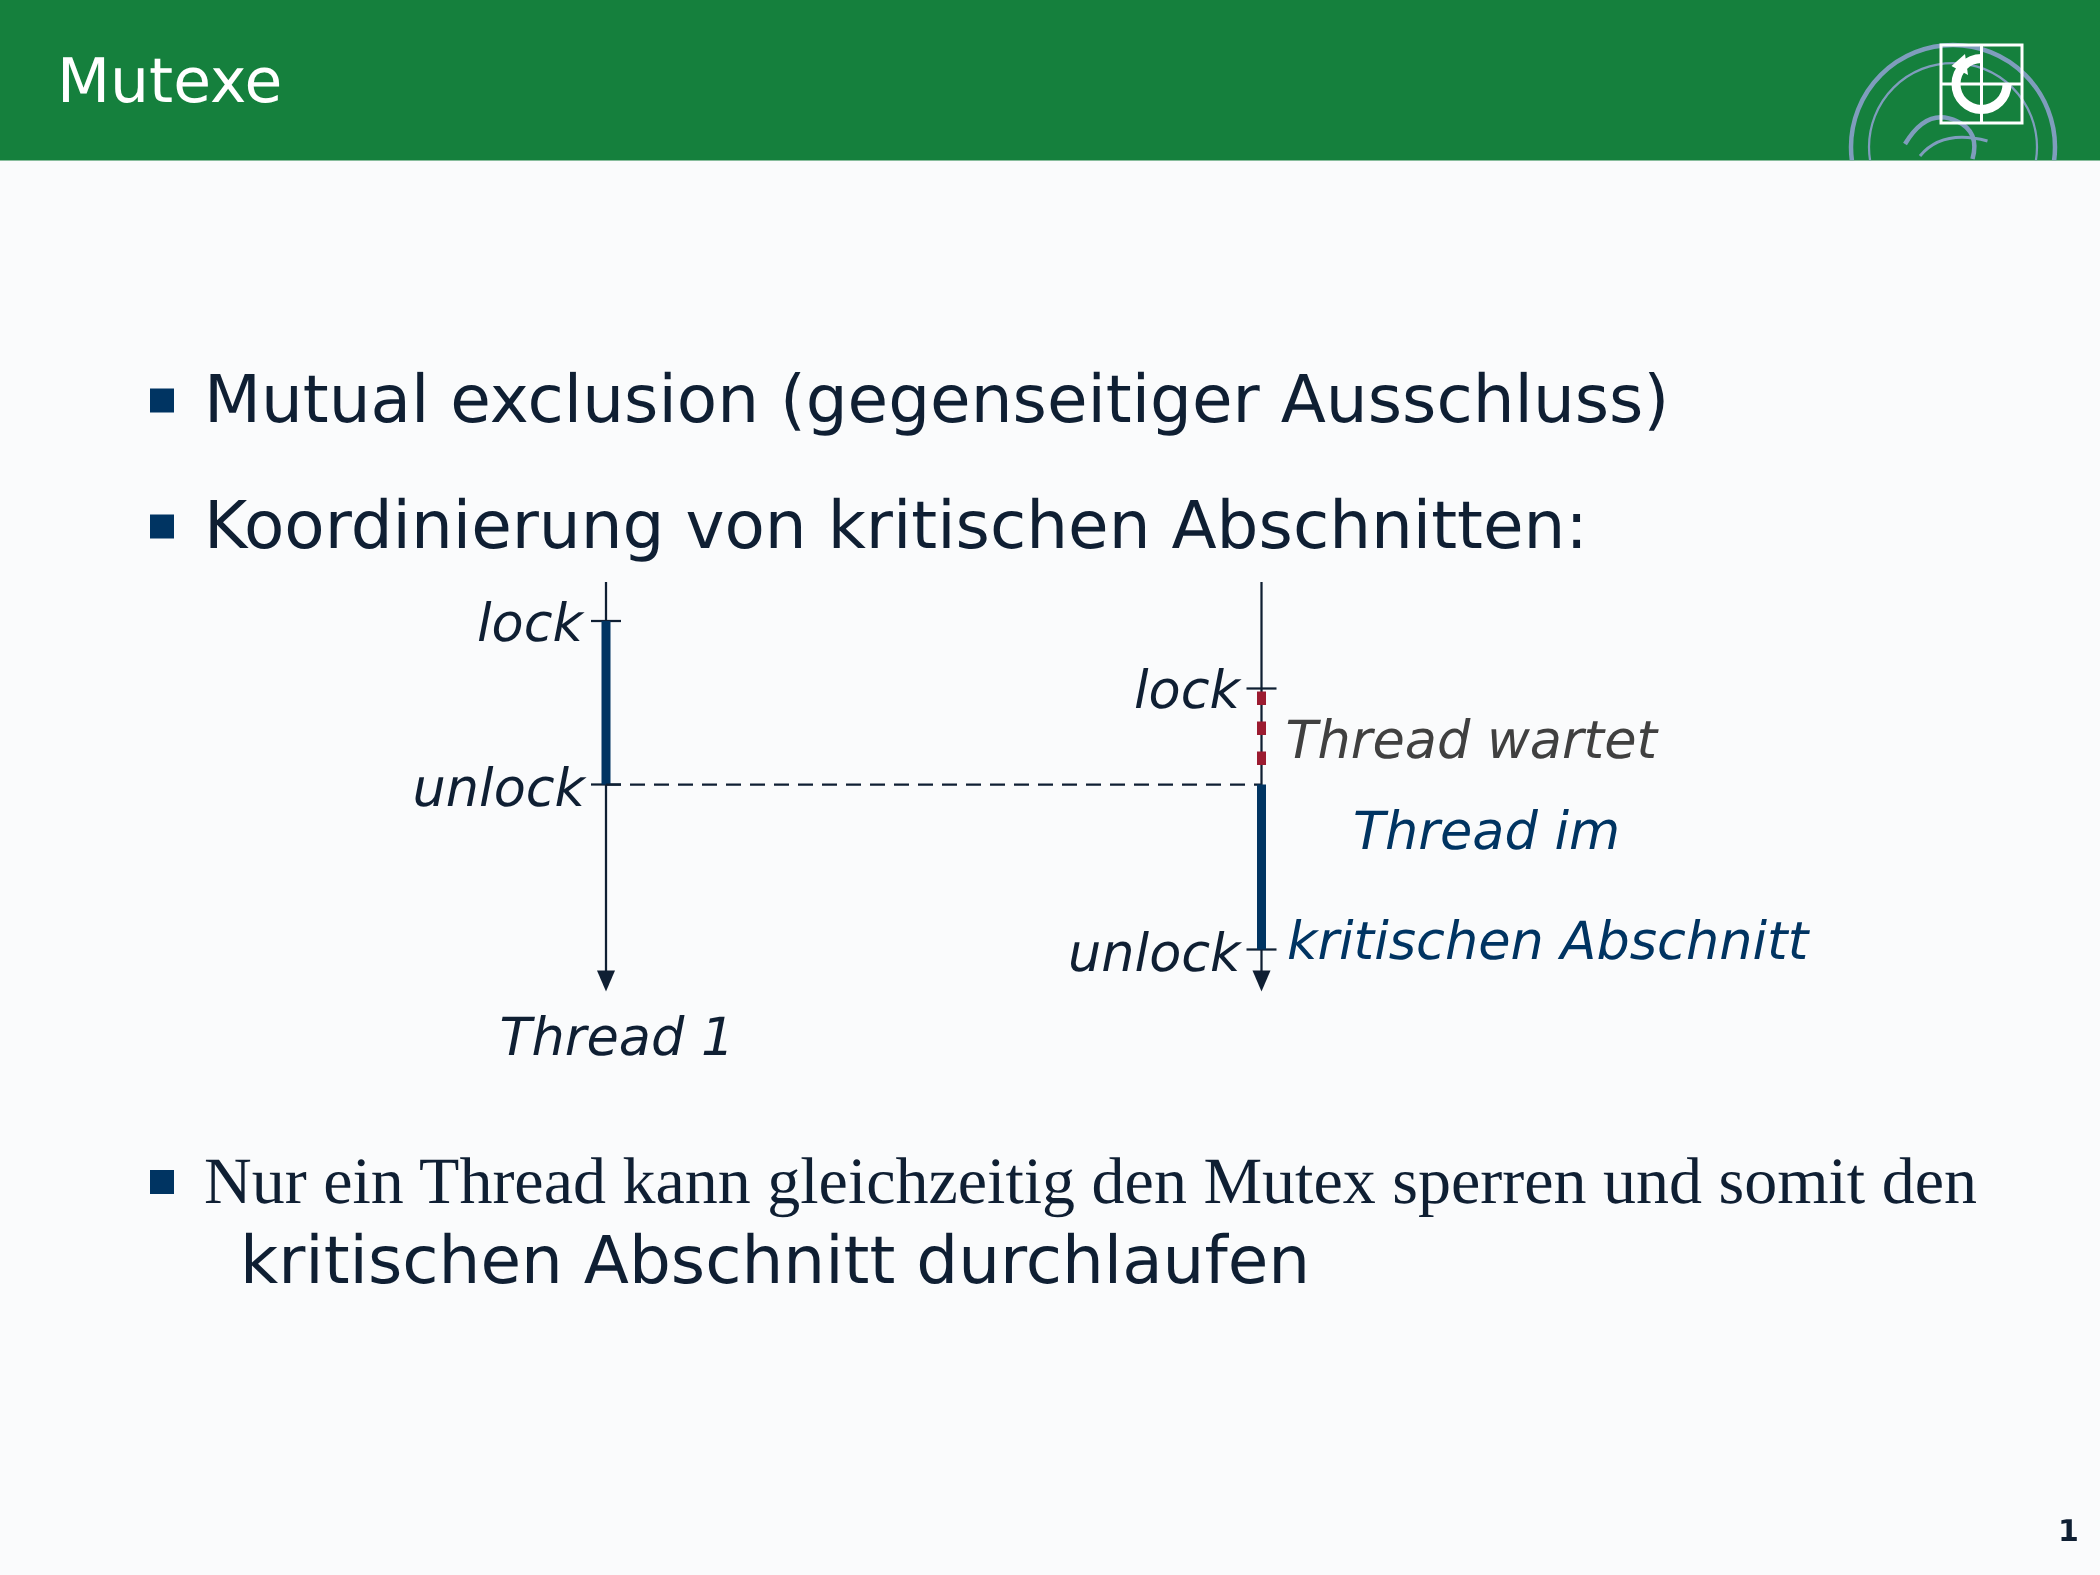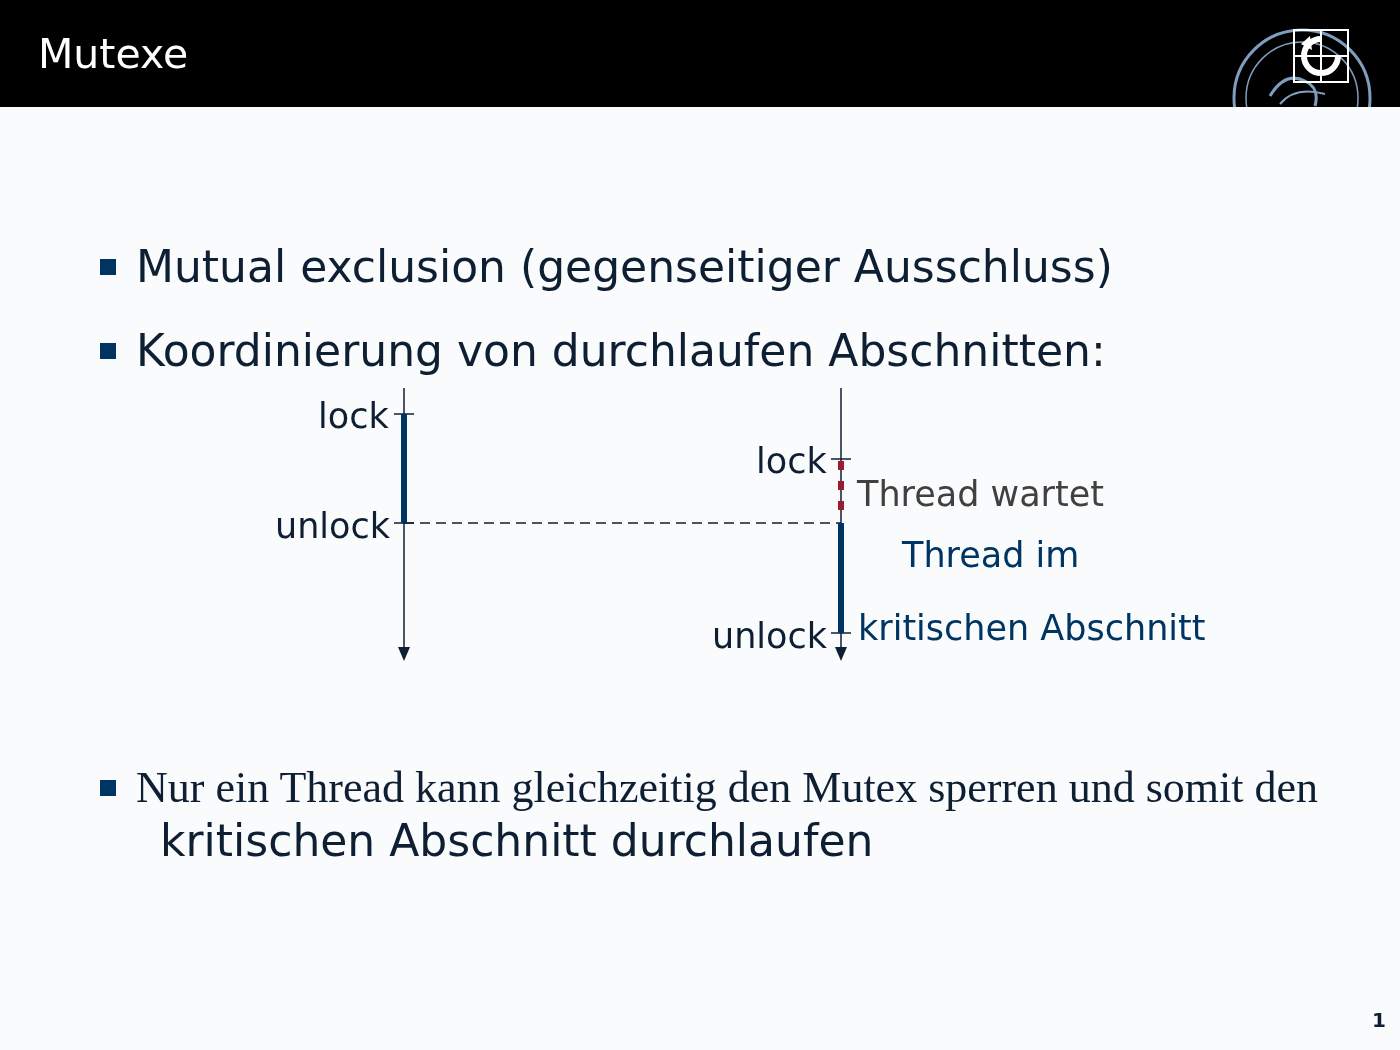--- a/index.html
+++ b/index.html
@@ -4,41 +4,41 @@
 <style>
   html, body { margin:0; padding:0; }
   body {
     width:1400px; height:1050px; position:relative; overflow:hidden;
     background:#fafbfc;
     font-family:"DejaVu Sans", sans-serif;
     color:#0f1f33;
   }
   .header {
     position:absolute; left:0; top:0; width:1400px; height:107px;
-    background:#000000;
+    background:#15803d;
   }
   .header-title {
     position:absolute; left:38px; top:28px;
     color:#ffffff; font-size:41px; line-height:52px;
   }
   .logo {
     position:absolute; left:1230px; top:26px; width:145px; height:81px; overflow:hidden;
   }
   .bullets { position:absolute; left:0; top:0; }
   .bullet {
     position:absolute; left:100px; width:1250px;
   }
   .bullet-square {
     position:absolute; left:0; width:16px; height:16px; background:#003462;
   }
   .bullet-text {
     position:absolute; left:36px; font-size:44px; line-height:53px; color:#0f1f33;
     white-space:nowrap;
   }
-  .diagram { position:absolute; left:0; top:0; width:1163px; height:1050px; }
+  .diagram { position:absolute; left:0; top:0; width:1163px; height:1050px;font-style:italic; }
   .lbl { position:absolute; font-size:35px; line-height:40px; color:#0f1f33; white-space:nowrap; }
   .red { color:#404040; }
   .blue { color:#003462; }
   .page-num { position:absolute; right:14px; top:1008px; font-size:20px; font-weight:bold; color:#0f1f33; }
 </style>
 </head>
 <body>
 
 <div class="header">
   <div class="header-title">Mutexe</div>
@@ -57,21 +57,21 @@
   </div>
 </div>
 
 <div class="bullets">
   <div class="bullet" style="top:240px;">
     <div class="bullet-square" style="top:19px;"></div>
     <div class="bullet-text" style="top:0;">Mutual exclusion (gegenseitiger Ausschluss)</div>
   </div>
   <div class="bullet" style="top:324px;">
     <div class="bullet-square" style="top:19px;"></div>
-    <div class="bullet-text" style="top:0;">Koordinierung von durchlaufen Abschnitten:</div>
+    <div class="bullet-text" style="top:0;">Koordinierung von kritischen Abschnitten:</div>
   </div>
   <div class="bullet" style="top:761px;">
     <div class="bullet-square" style="top:19px;"></div>
     <div class="bullet-text" style="top:0;font-family:Liberation Serif, serif;">Nur ein Thread kann gleichzeitig den Mutex sperren und somit den</div>
     <div class="bullet-text" style="top:53px;margin-left:24px;">kritischen Abschnitt durchlaufen</div>
   </div>
 </div>
 
 <div class="diagram">
   <svg width="1400" height="1050" style="position:absolute;left:0;top:0;">
@@ -89,20 +89,21 @@
     <line x1="831" y1="459" x2="851" y2="459" stroke="#0f1f33" stroke-width="1.5"></line>
     <line x1="831" y1="633" x2="851" y2="633" stroke="#0f1f33" stroke-width="1.5"></line>
 
     <line x1="841" y1="461" x2="841" y2="521" stroke="#9b1b30" stroke-width="6" stroke-dasharray="9 11"></line>
 
     <rect x="838" y="523" width="6" height="110" fill="#003462"></rect>
   </svg>
 
   <div class="lbl" style="left:318px; top:396px;">lock</div>
   <div class="lbl" style="left:275px; top:506px;">unlock</div>
+  <div class="lbl" style="left:333px; top:672px;">Thread 1</div>
 
   <div class="lbl" style="left:756px; top:441px;">lock</div>
   <div class="lbl red" style="left:857px; top:474px;">Thread wartet</div>
   <div class="lbl blue" style="left:858px; top:535px;margin-left:44px;">Thread im</div>
   <div class="lbl blue" style="left:858px; top:608px;">kritischen Abschnitt</div>
   <div class="lbl" style="left:712px; top:616px;">unlock</div>
 </div>
 
 <div class="page-num">1</div>
 

